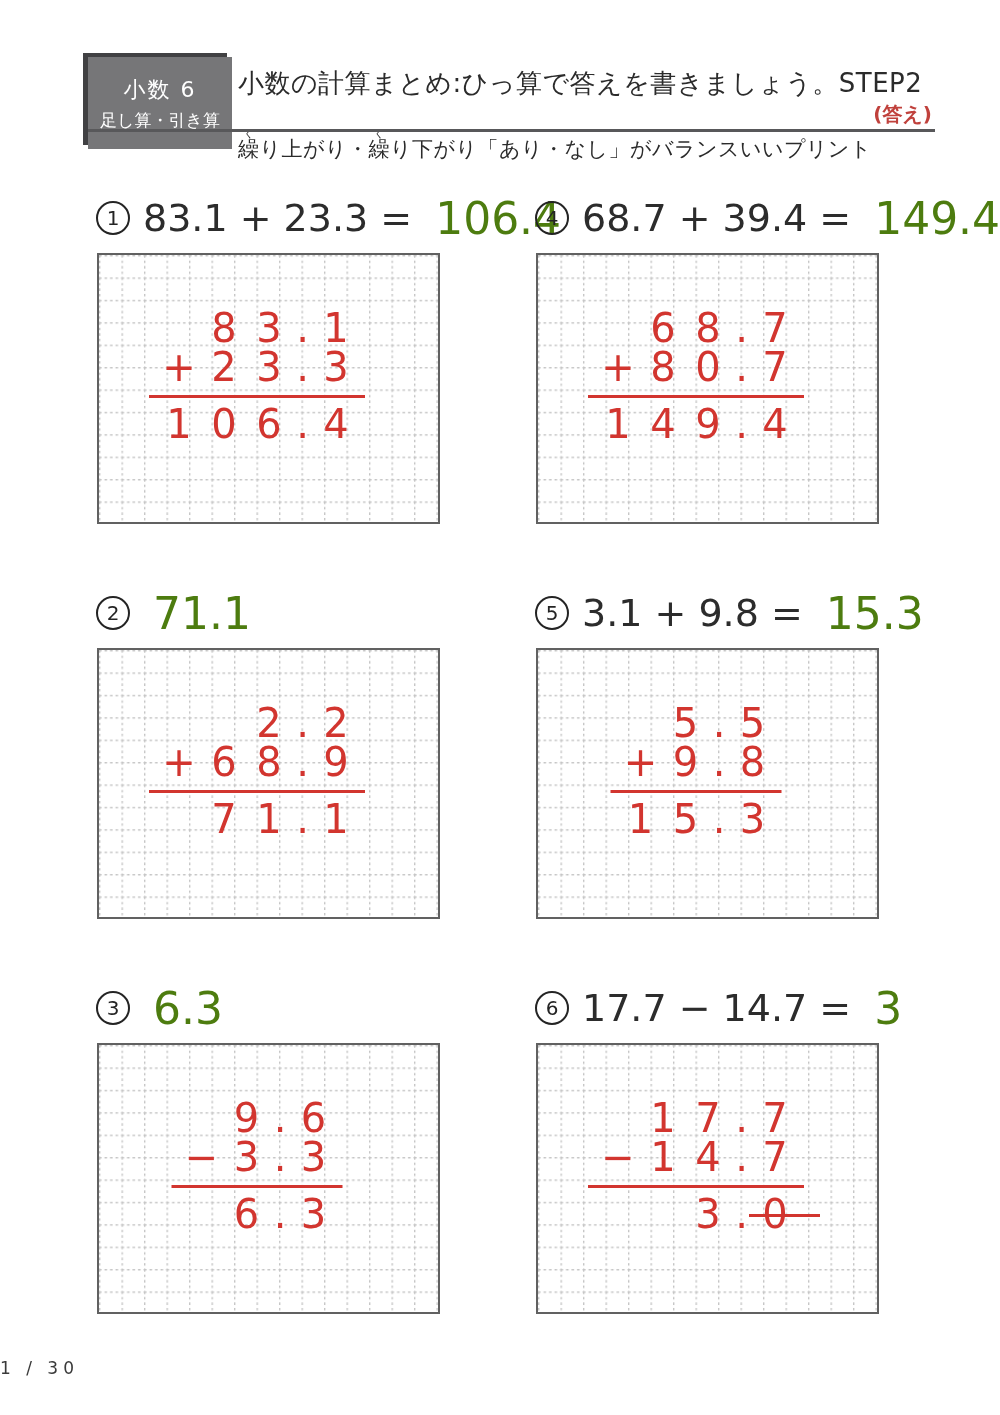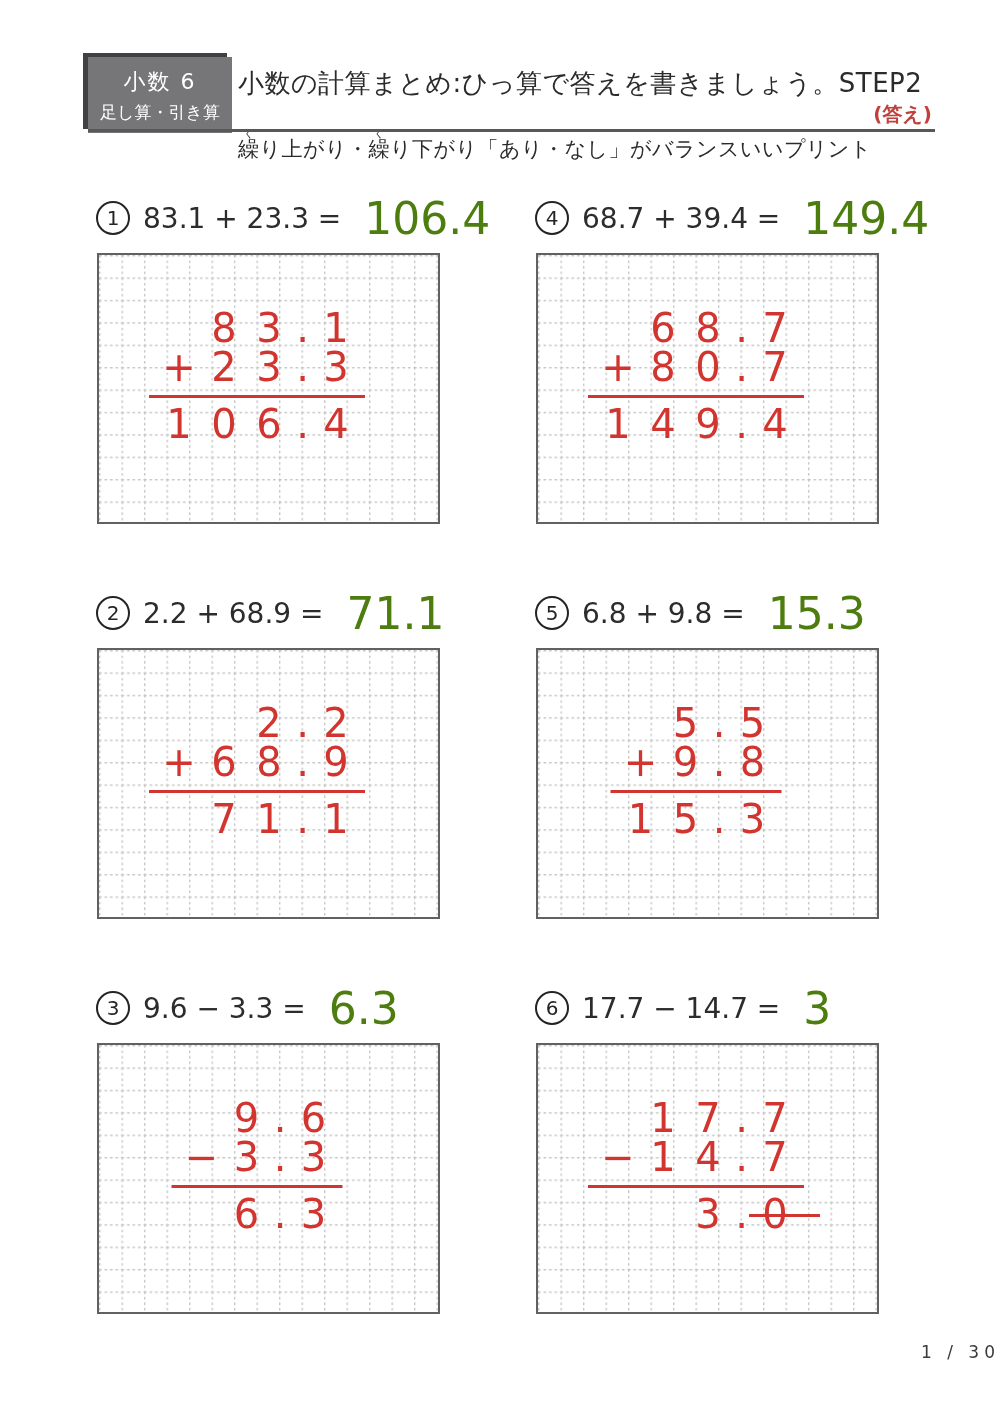--- a/index.html
+++ b/index.html
@@ -1,60 +1,60 @@
 <!DOCTYPE html>
 <html><head>
 <meta charset="utf-8">
 <style>
   * { margin:0; padding:0; box-sizing:border-box; }
   html,body { width:1000px; height:1415px; background:#ffffff; overflow:hidden;
     font-family:"DejaVu Sans","Liberation Sans",sans-serif; }
 
   
   .header { position:relative; width:1000px; height:133px; }
-  .badge { position:absolute; left:88px; top:57px; width:144px; height:76px;
+  .badge { position:absolute; left:88px; top:57px; width:144px; height:92px;
     background:#767678; color:#ffffff; display:flex; flex-direction:column;
     align-items:center; justify-content:center; gap:4px;
     box-shadow:-5px -4px 0 #414143; }
   .badge-l1 { font-size:22px; letter-spacing:2px; }
   .badge-l2 { font-size:17px; letter-spacing:0px; }
   .title-block { position:absolute; left:238px; top:66px; color:#2b2b2b; }
   .title-l1 { font-size:26px; letter-spacing:0.5px; }
   .title-l2 { font-size:21px; letter-spacing:0.5px; margin-top:28px; }
   .title-l2 ruby rt { font-size:10px; letter-spacing:0; color:#2b2b2b; }
   .answer-label { position:absolute; right:68px; top:101px; color:#c0413c; font-size:20px;font-weight:bold; }
   .header-rule { position:absolute; left:88px; top:129px; width:847px; height:3px; background:#58585a; }
 
   
   .problems { margin:62px 0 0 97px; display:grid;
     grid-template-columns:343px 343px; column-gap:96px; row-gap:66px; }
   .headline { display:flex; align-items:center; gap:13px; height:46px; margin:0 0 12px -1px; }
   .pnum { width:34px; height:34px; flex:0 0 34px; border:2.5px solid #242424; border-radius:50%;
     display:flex; align-items:center; justify-content:center;
     font-size:20px; color:#242424; }
-  .expr { font-size:28px; color:#2c2c2c; white-space:nowrap; }
+  .expr { font-size:38px; color:#2c2c2c; white-space:nowrap; }
   .ans  { font-size:44px; color:#4d7c0f; margin-left:10px; white-space:nowrap; }
 
   .grid-box { position:relative; width:343px; height:271px; border:2px solid #616161; background:#fff; }
   .grid-svg { position:absolute; left:0; top:0; width:100%; height:100%; }
 
   
   .hissan { position:absolute; top:54px; left:50%; transform:translateX(calc(-50% - 11px));
     color:#d2352f; }
   .h-row { display:flex; justify-content:flex-end; height:39px; line-height:39px;
     font-size:40px; }
   .h-ch  { width:45px; text-align:center; }
   .h-dot { width:22px; text-align:center; }
   .h-line { border-top:3px solid #d2352f; margin:8px -6px 7px -8px; }
   .h-strike { position:relative; }
   .h-strike::after { content:""; position:absolute; left:-4px; right:-22px; top:48%;
     border-top:3.5px solid #d2352f; }
 
   
-  .footer { margin-top:28px; text-align:right; font-size:17px; letter-spacing:5px;
+  .footer { margin-top:44px; text-align:left; font-size:17px; letter-spacing:5px;
     color:#3a3a3a; }
 </style>
 </head>
 <body>
 
 <div class="header">
   <div class="badge">
     <div class="badge-l1">小数 6</div>
     <div class="badge-l2">足し算・引き算</div>
   </div>
@@ -147,21 +147,20 @@
             <span class="h-ch h-dot">.</span>
             <span class="h-ch">4</span>
           </div>
       </div>
     </div>
   </div>
 
   <div class="problem">
     <div class="headline">
       <span class="pnum">2</span>
-      <span class="expr">2.2 + 68.9 =</span>
       <span class="ans">71.1</span>
     </div>
     <div class="grid-box">
       <svg class="grid-svg" xmlns="http://www.w3.org/2000/svg">
         <defs>
           <pattern id="gp" width="22.5" height="22.4" patternUnits="userSpaceOnUse">
             <line x1="0" y1="0.7" x2="22.5" y2="0.7" stroke="#c6c6c6" stroke-width="1.4" stroke-dasharray="2.6 2.9"></line>
             <line x1="0.7" y1="0" x2="0.7" y2="22.4" stroke="#c6c6c6" stroke-width="1.4" stroke-dasharray="2.6 2.9"></line>
           </pattern>
         </defs>
@@ -187,21 +186,21 @@
             <span class="h-ch h-dot">.</span>
             <span class="h-ch">1</span>
           </div>
       </div>
     </div>
   </div>
 
   <div class="problem">
     <div class="headline">
       <span class="pnum">5</span>
-      <span class="expr">6.8 + 9.8 =</span>
+      <span class="expr">3.1 + 9.8 =</span>
       <span class="ans">15.3</span>
     </div>
     <div class="grid-box">
       <svg class="grid-svg" xmlns="http://www.w3.org/2000/svg">
         <defs>
           <pattern id="gp" width="22.5" height="22.4" patternUnits="userSpaceOnUse">
             <line x1="0" y1="0.7" x2="22.5" y2="0.7" stroke="#c6c6c6" stroke-width="1.4" stroke-dasharray="2.6 2.9"></line>
             <line x1="0.7" y1="0" x2="0.7" y2="22.4" stroke="#c6c6c6" stroke-width="1.4" stroke-dasharray="2.6 2.9"></line>
           </pattern>
         </defs>
@@ -226,21 +225,20 @@
             <span class="h-ch h-dot">.</span>
             <span class="h-ch">3</span>
           </div>
       </div>
     </div>
   </div>
 
   <div class="problem">
     <div class="headline">
       <span class="pnum">3</span>
-      <span class="expr">9.6 − 3.3 =</span>
       <span class="ans">6.3</span>
     </div>
     <div class="grid-box">
       <svg class="grid-svg" xmlns="http://www.w3.org/2000/svg">
         <defs>
           <pattern id="gp" width="22.5" height="22.4" patternUnits="userSpaceOnUse">
             <line x1="0" y1="0.7" x2="22.5" y2="0.7" stroke="#c6c6c6" stroke-width="1.4" stroke-dasharray="2.6 2.9"></line>
             <line x1="0.7" y1="0" x2="0.7" y2="22.4" stroke="#c6c6c6" stroke-width="1.4" stroke-dasharray="2.6 2.9"></line>
           </pattern>
         </defs>

